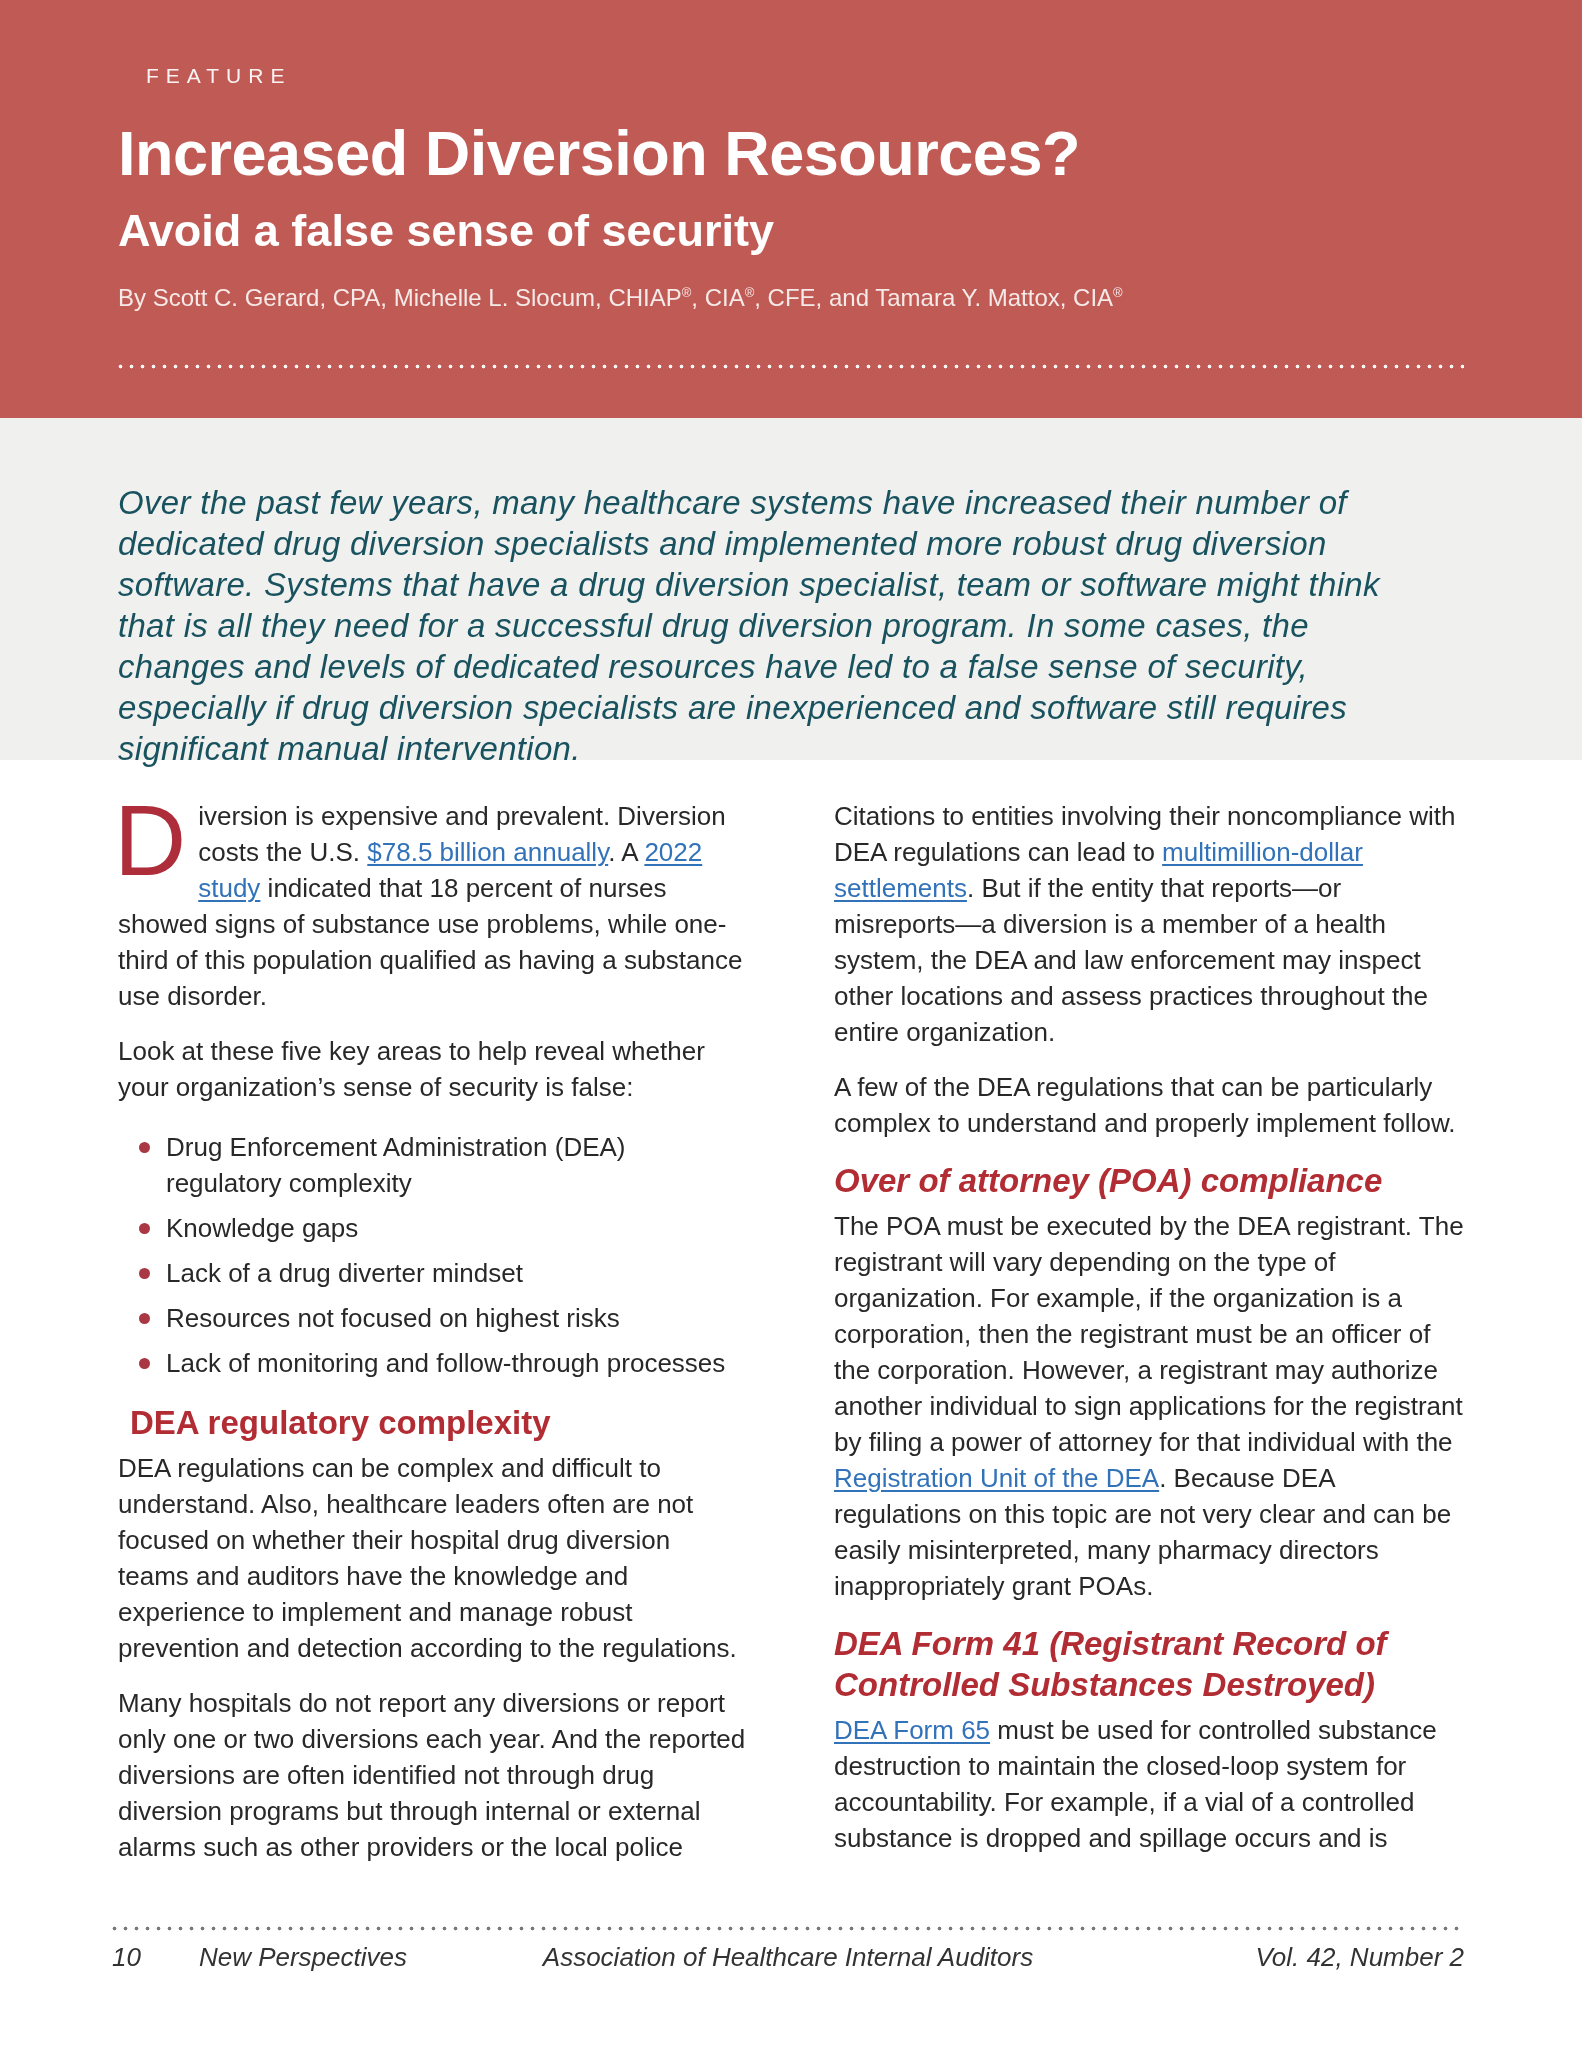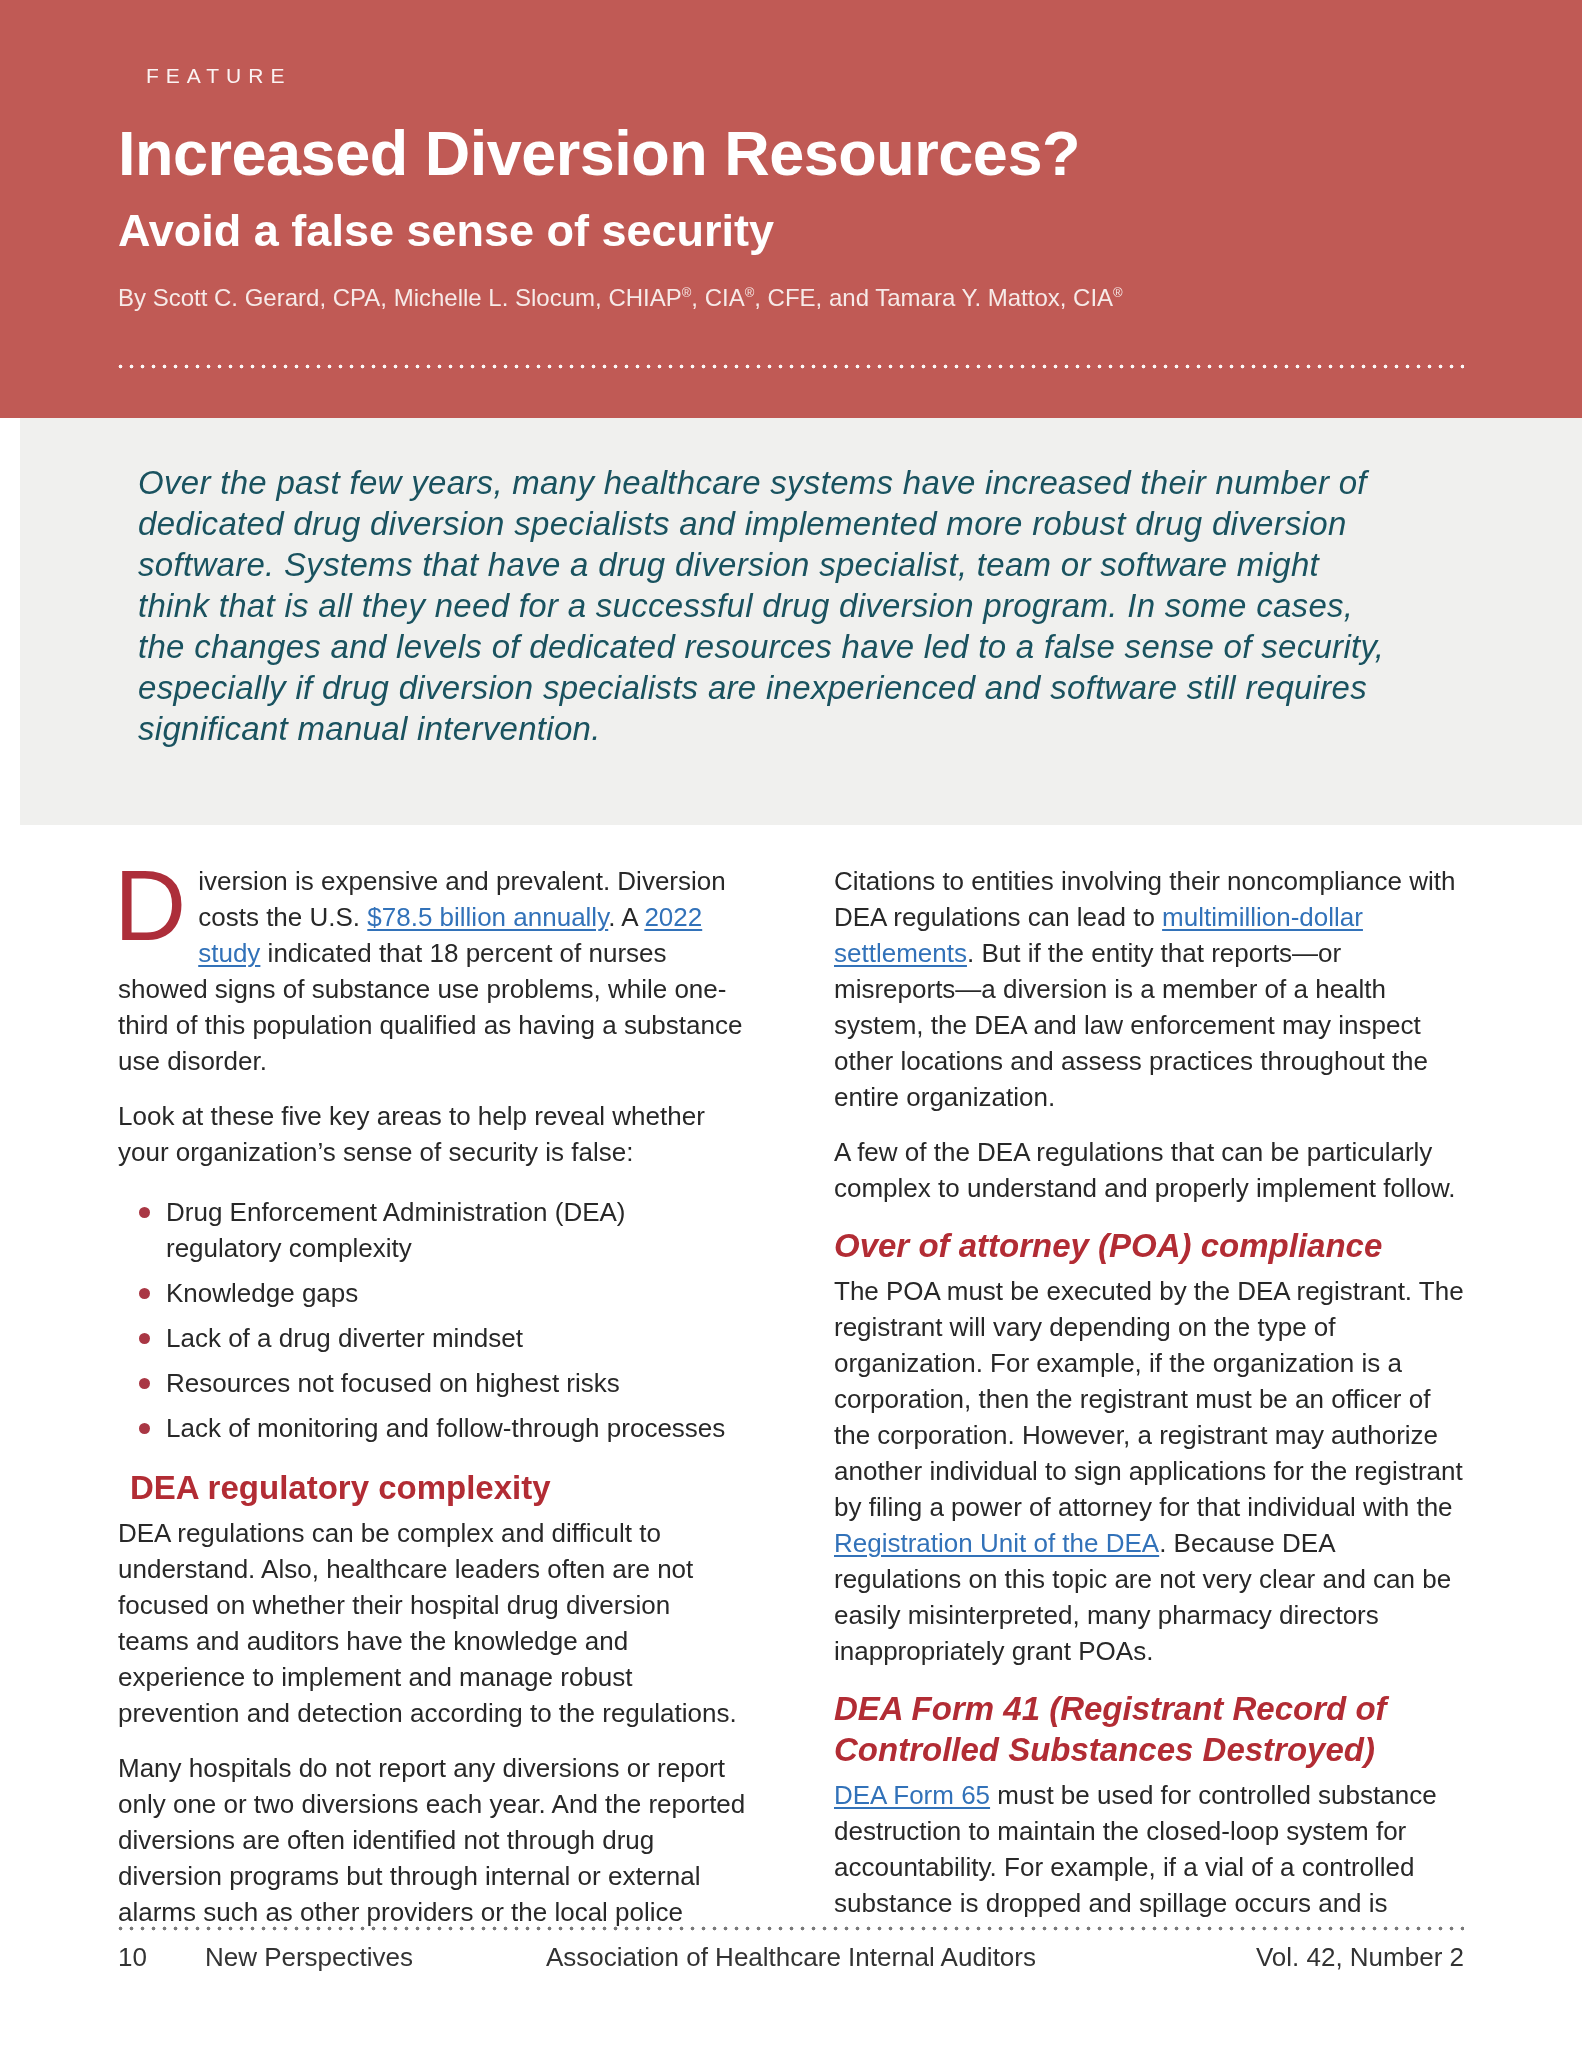--- a/index.html
+++ b/index.html
@@ -47,23 +47,22 @@
     height:5px;background-repeat:repeat-x;
     background-image:radial-gradient(circle at 2.5px 2.5px, currentColor 1.8px, transparent 2.1px);
     background-size:11px 5px;
   }
   .masthead .dotted{
     position:absolute;left:118px;right:118px;top:364px;color:rgba(255,255,255,0.95);
   }
 
   
   .intro{
-    height:407px;background:var(--intro-background);
-    padding:44px 185px 0 118px;
-    margin-left:20px;
+    height:342px;background:var(--intro-background);
+    padding:64px 185px 0 118px;
   }
   .intro-text{
     font-style:italic;font-size:33px;line-height:41px;
     color:var(--intro-text);letter-spacing:0.3px;
   }
 
   
   .body{
     height:1101px;padding:38px 118px 0 118px;
     display:flex;gap:86px;overflow:hidden;
@@ -94,21 +93,21 @@
     background:var(--bullet-red);
   }
   .col-heading{
     color:var(--accent-red);font-size:33px;line-height:1.24;font-weight:700;
     margin:22px 0 6px 12px;
   }
   .col-heading.italic{font-style:italic;margin:20px 0 6px 0;}
 
   
   .footer{
-    position:absolute;left:118px;right:118px;top:1926px;
+    position:absolute;left:112px;right:118px;top:1926px;font-style:italic;
   }
   .footer .dotted{color:#7A7A7A;}
   .footer-row{
     margin-top:11px;display:flex;align-items:baseline;
     font-size:26px;color:var(--footer-text);
   }
   .footer-left{flex:1 1 0;display:flex;gap:58px;}
   .footer-center{flex:0 0 auto;text-align:right;}
   .footer-right{flex:1 1 0;text-align:right;}
 </style>

